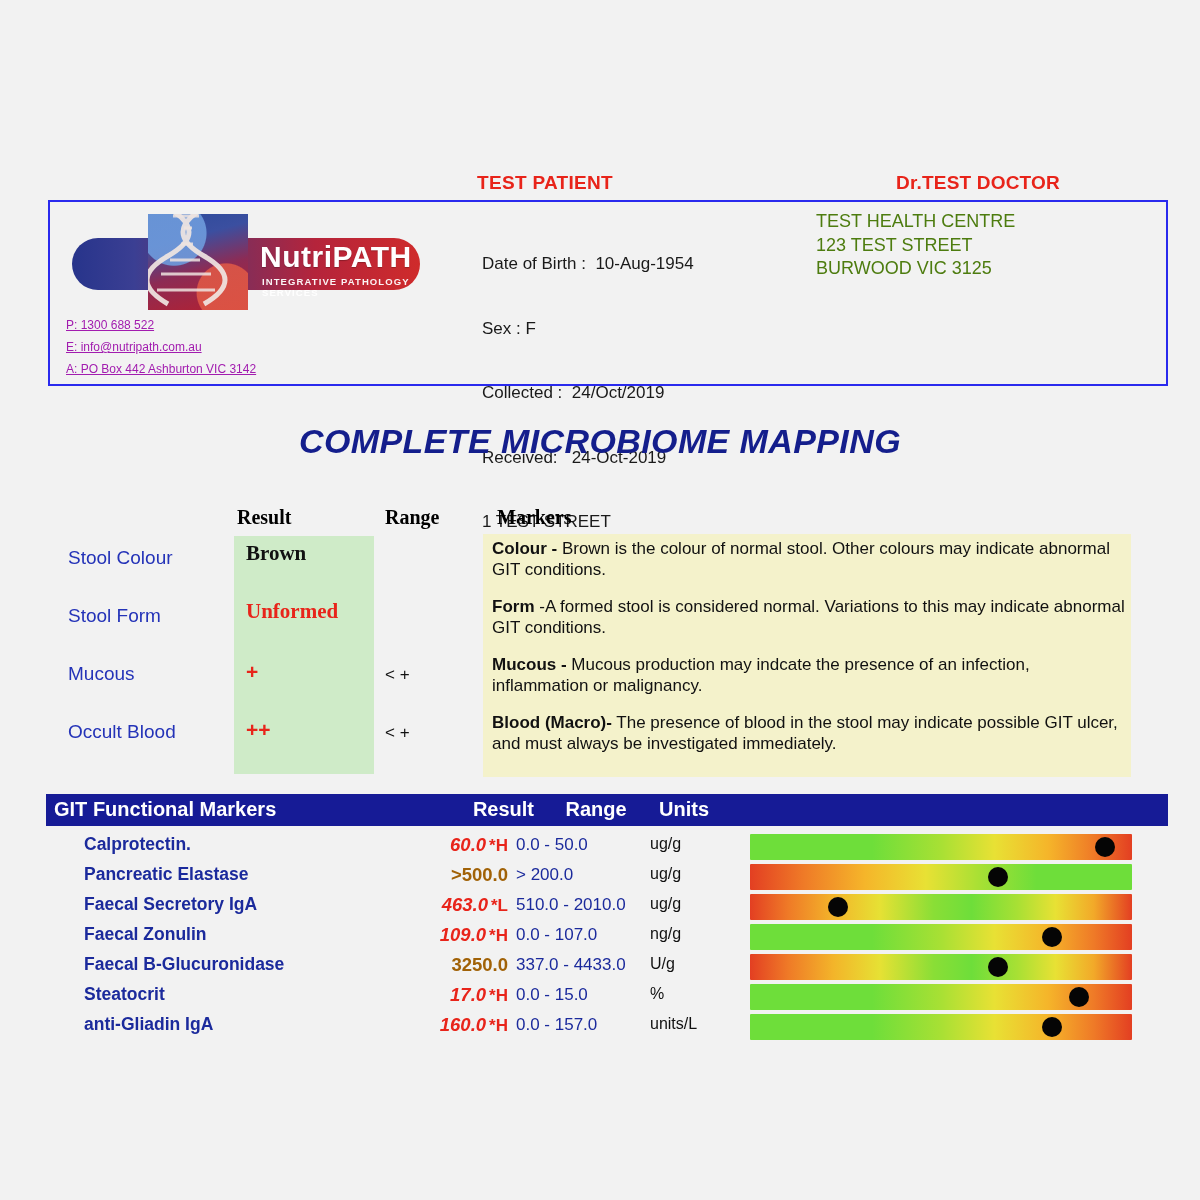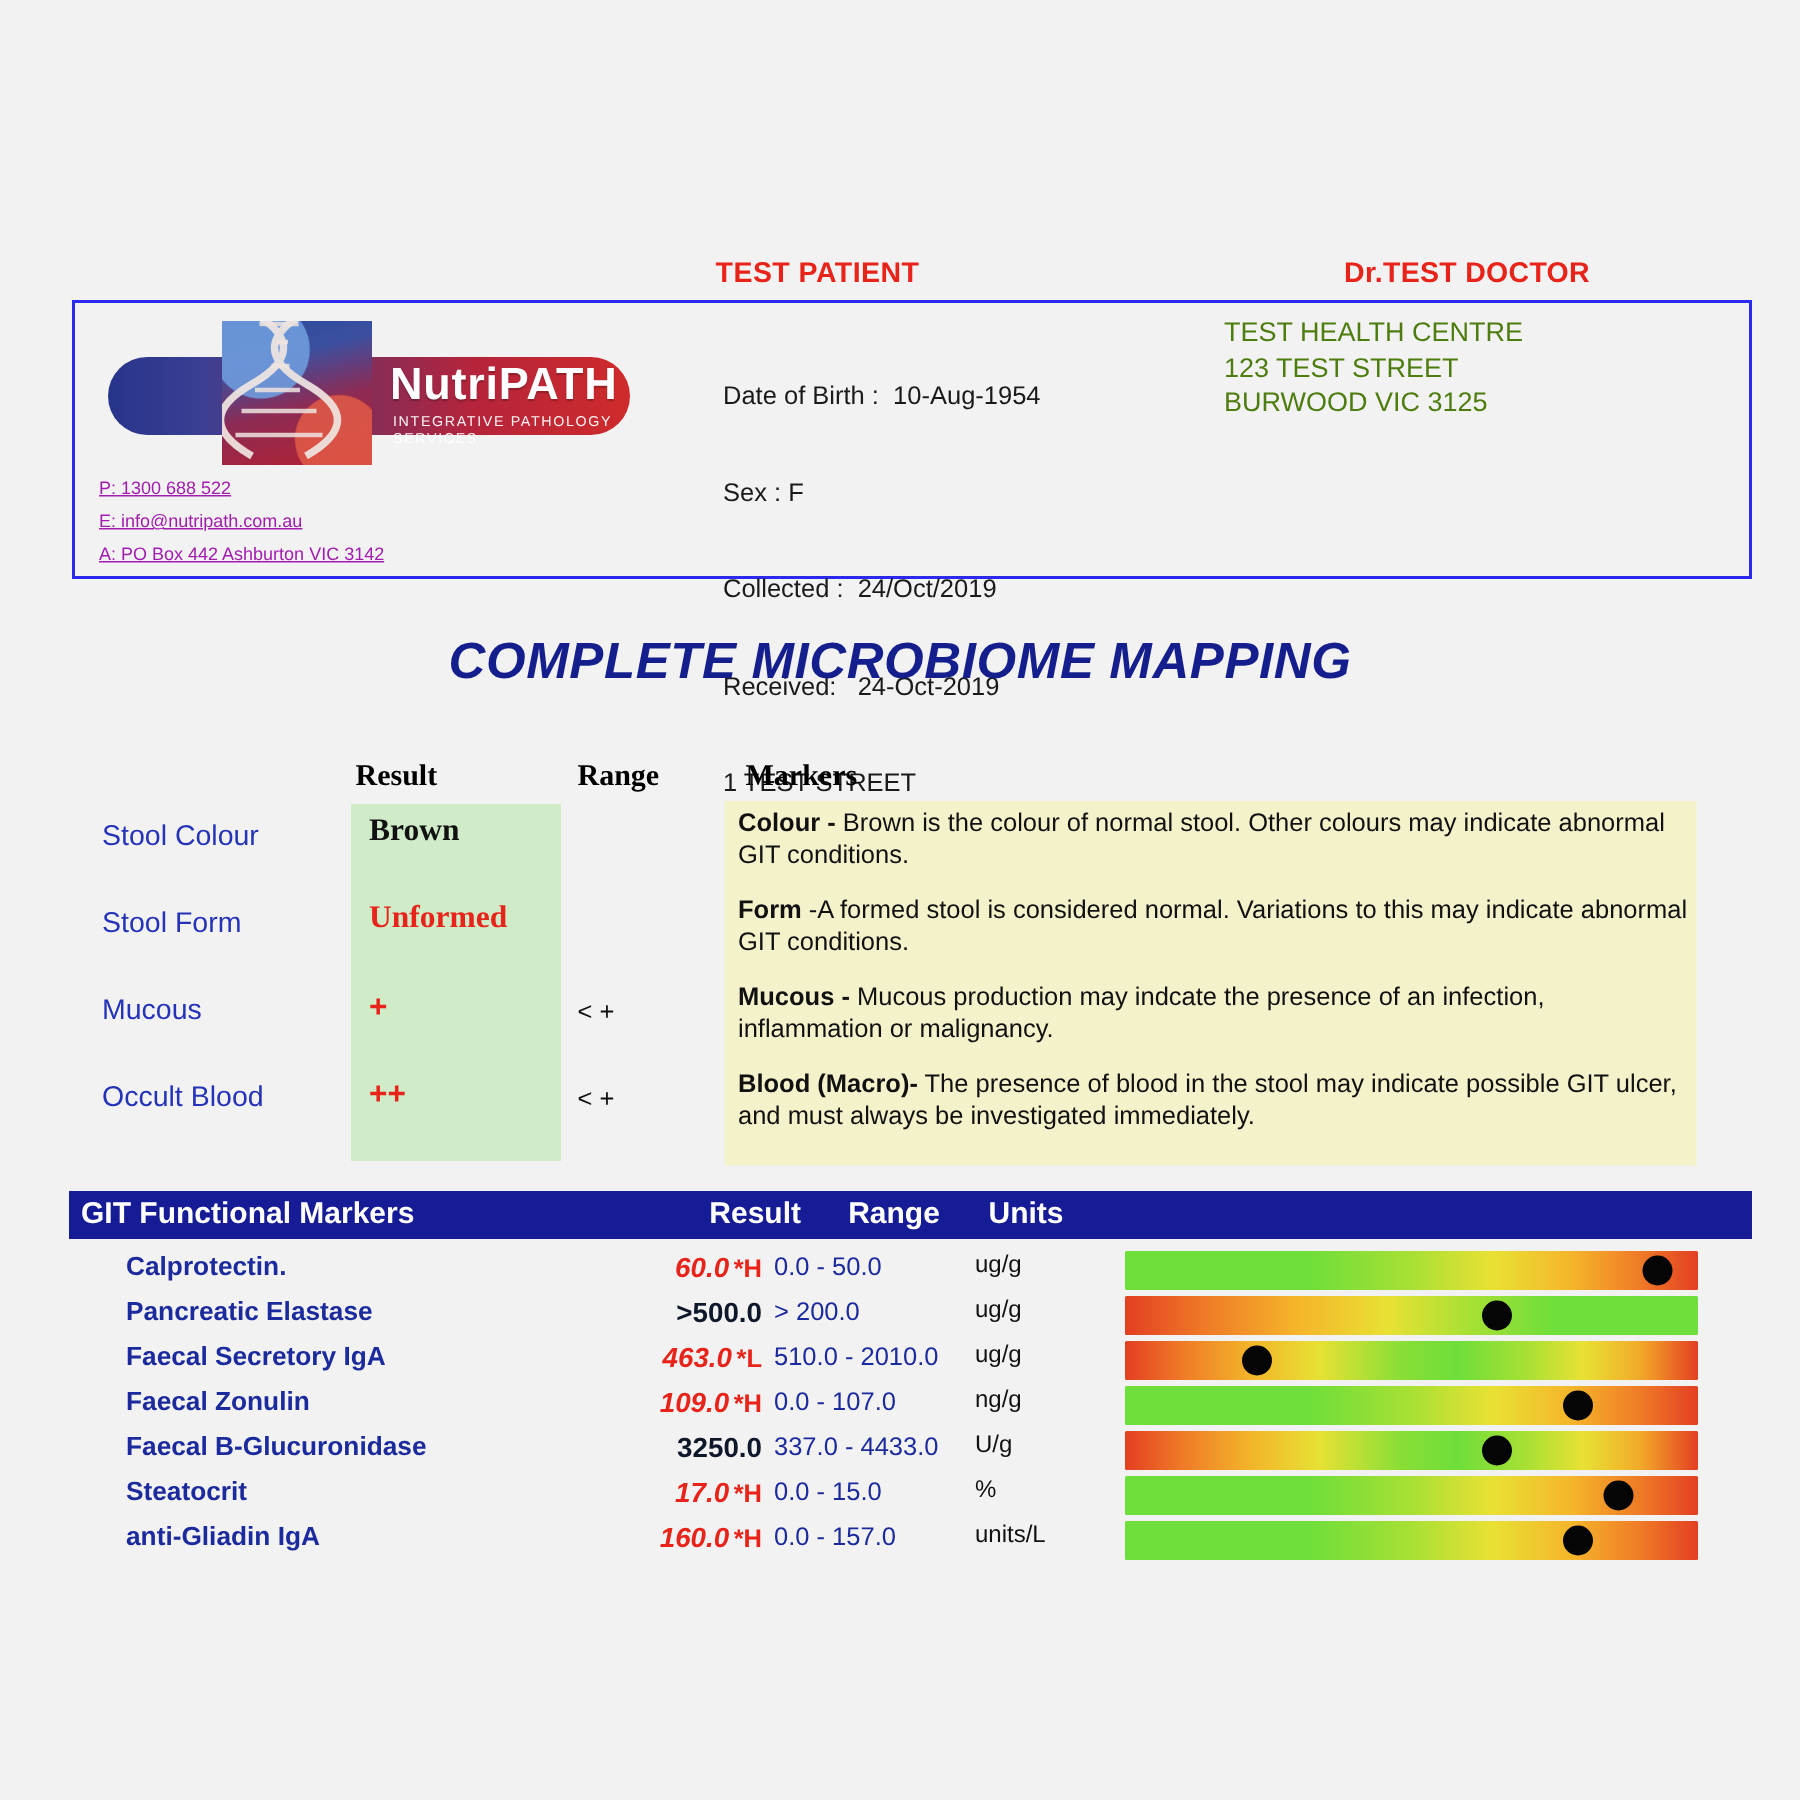--- a/index.html
+++ b/index.html
@@ -102,21 +102,21 @@
     font-weight: bold;
     letter-spacing: .5px;
     text-shadow: 0 1px 1px rgba(0,0,0,.25);
   }
   .logo-tag {
     position: absolute;
     left: 198px;
     top: 62px;
     color: #ffffff;
     font-size: 9.5px;
-    font-weight: normal;
+    font-weight: bold;
     letter-spacing: 1.1px;
     opacity: .95;
   }
   .contact {
     position: absolute;
     left: 16px;
     top: 112px;
     color: #a21caf;
     font-size: 12px;
     line-height: 22px;
@@ -264,21 +264,21 @@
     top: 0;
     width: 148px;
     text-align: right;
     font-size: 18.5px;
     font-weight: bold;
   }
   .git-result.abn {
     color: #e8241a;
     font-style: italic;
   }
-  .git-result.norm { color: #0f172a; }
+  .git-result.norm { color: #a16207; }
   .git-flag {
     font-style: normal;
     font-size: 17px;
     font-weight: bold;
     padding-left: 3px;
   }
   .git-range {
     position: absolute;
     left: 516px;
     top: 1px;

